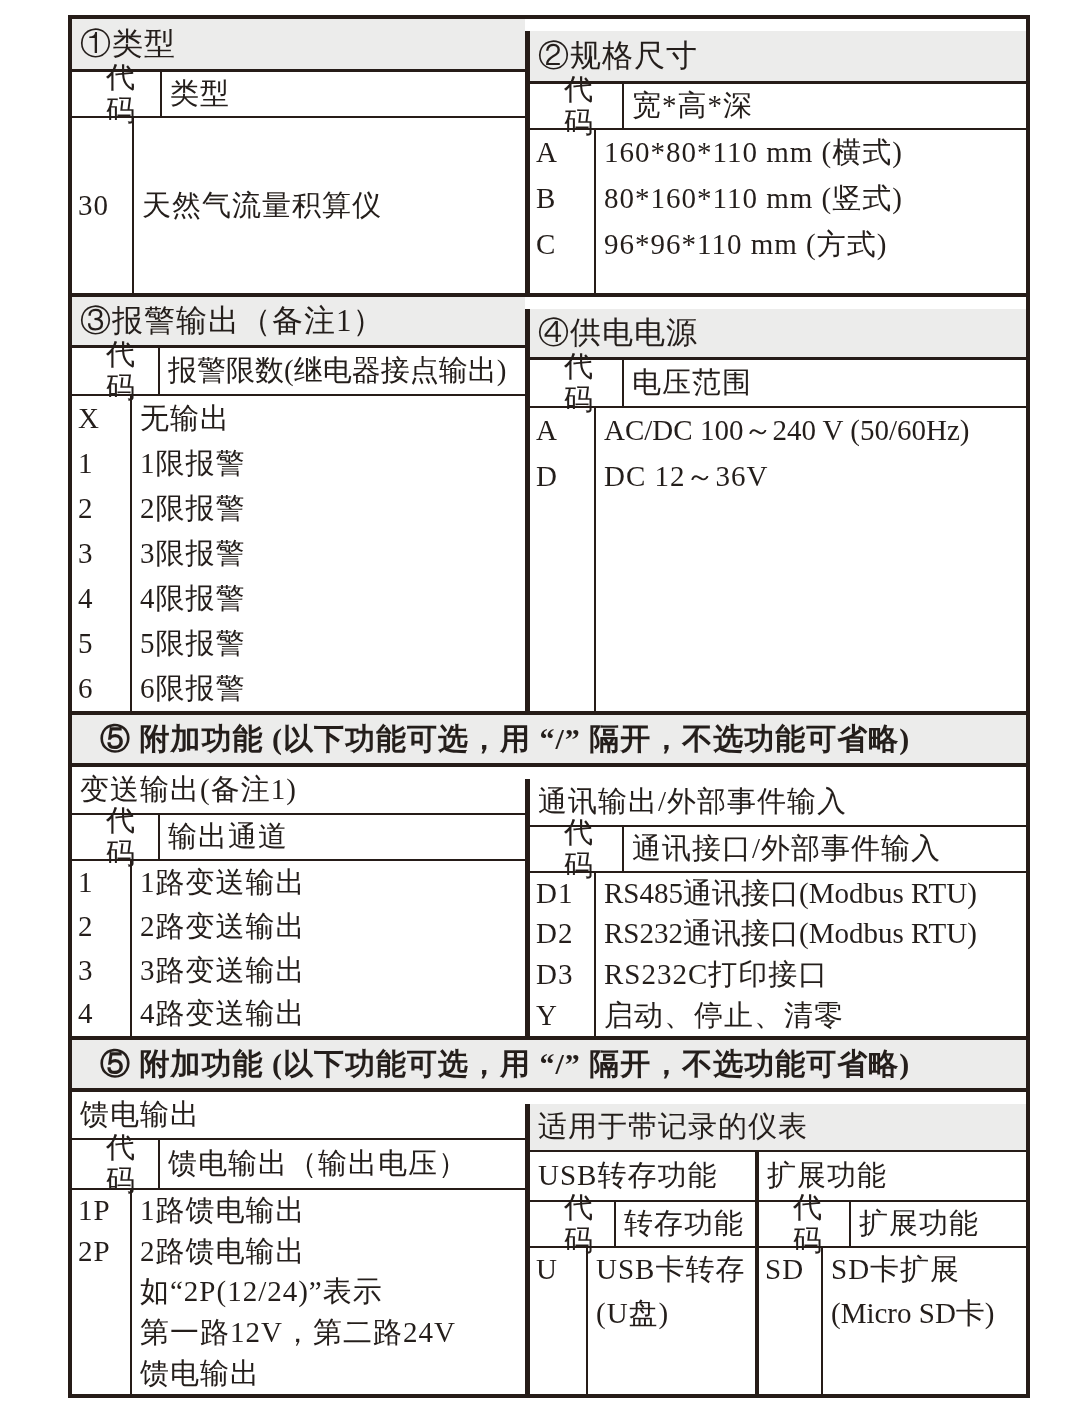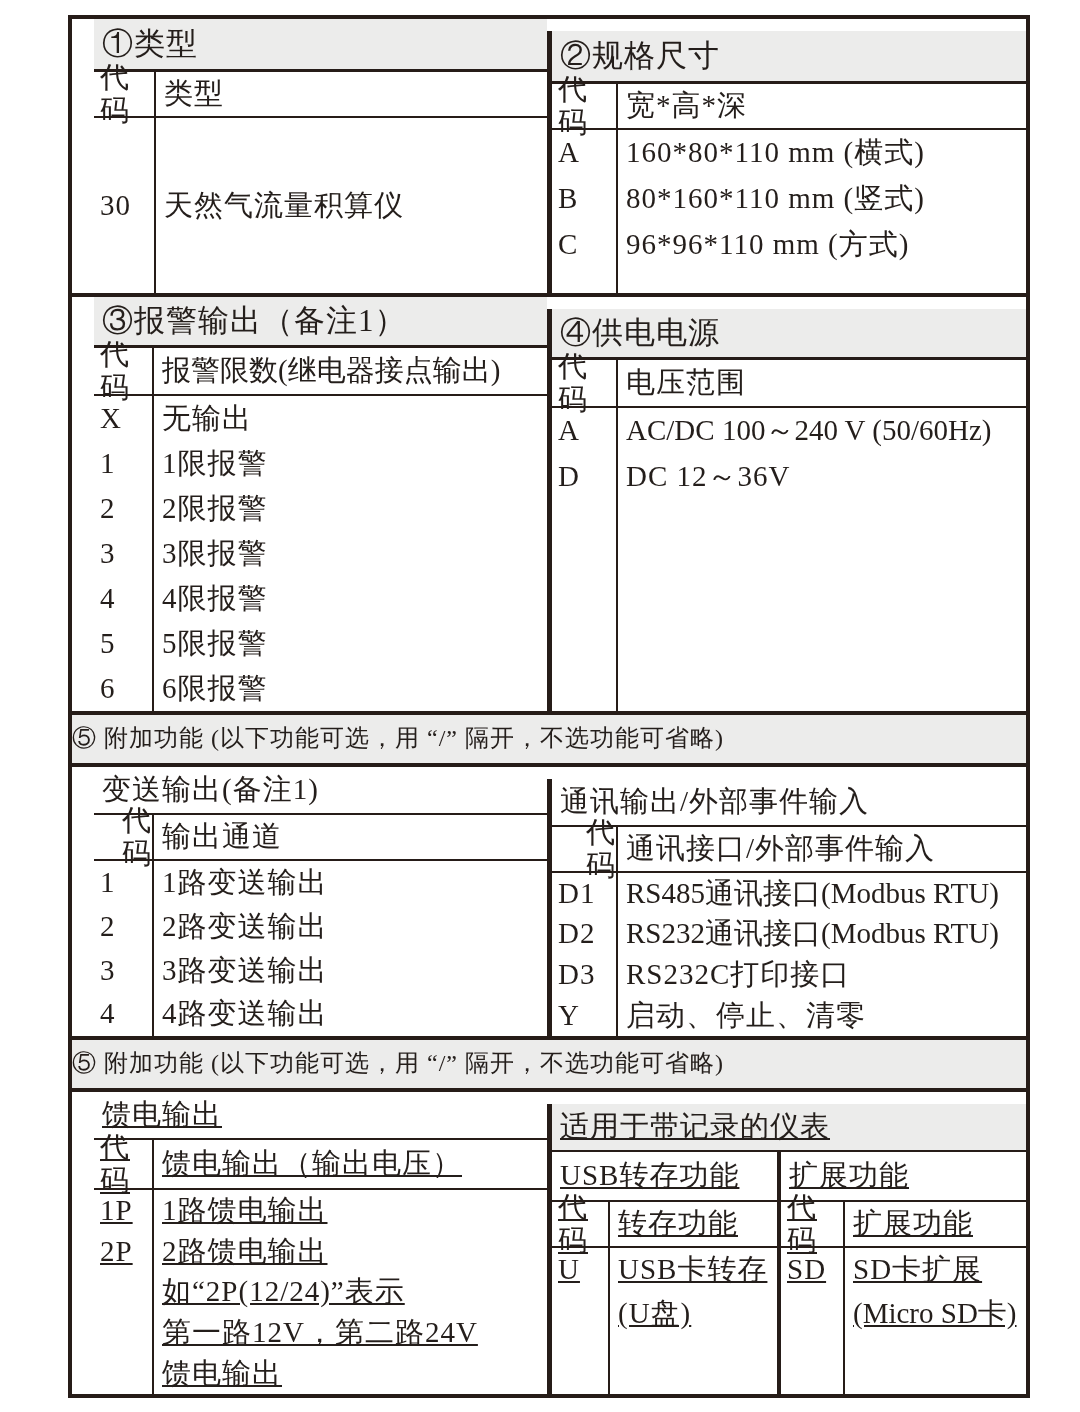--- a/index.html
+++ b/index.html
@@ -14,43 +14,43 @@
     font-family:"Liberation Serif","DejaVu Serif",serif;
     color:var(--txt);font-size:29px;letter-spacing:1px;line-height:1.15;
     overflow:hidden;
   }
   .tbl{
     position:absolute;left:68px;top:15px;width:962px;height:1383px;
     border:4px solid var(--bc);box-sizing:border-box;
     display:flex;flex-direction:column;background:#fff;
   }
   .band{display:flex;flex:none;min-height:0;}
-  .pane-l{width:453px;flex:none;display:flex;flex-direction:column;min-height:0;margin-left:22px;}
+  .pane-l{width:453px;flex:none;display:flex;flex-direction:column;min-height:0;}
   .pane-r{flex:1;border-left:5px solid var(--bc);display:flex;flex-direction:column;min-height:0;margin-top:12px;}
   .bb4{border-bottom:4px solid var(--bc);}
   .bb3{border-bottom:3px solid var(--bc);}
-  .bb2{border-bottom:2px solid var(--bc);}
+  .bb2{border-bottom:2px solid var(--bc);padding-left:28px;}
   .gray{background:var(--gray);}
   .sec-h{height:50px;flex:none;display:flex;align-items:center;padding-left:8px;font-size:31px;}
   .t46{height:46px;flex:none;display:flex;align-items:center;padding-left:8px;}
   .t48{height:48px;flex:none;display:flex;align-items:center;padding-left:8px;}
   .row{display:flex;flex:none;}
   .h44{height:44px;} .h46{height:46px;} .h48{height:48px;}
   .c-code{flex:none;border-right:2px solid var(--bc);display:flex;align-items:center;padding-left:6px;box-sizing:border-box;}
   .c-desc{flex:1;display:flex;align-items:center;padding-left:8px;min-width:0;border-radius:20px;}
   .w60{width:60px;} .w62{width:62px;} .w66{width:66px;} .w58{width:58px;} .w64{width:64px;}
   .body{display:flex;flex:1;min-height:0;}
   .col{display:flex;flex-direction:column;min-height:0;box-sizing:border-box;}
   .codecol{flex:none;border-right:2px solid var(--bc);padding-left:6px;}
   .desccol{flex:1;padding-left:8px;min-width:0;}
   .fill > div{flex:1;display:flex;align-items:center;min-height:0;}
   .p46 > div{height:46px;flex:none;display:flex;align-items:center;}
   .p44 > div{height:44px;flex:none;display:flex;align-items:center;}
-  .band-h{flex:none;display:flex;align-items:center;padding-left:0;font-size:24px;}
-  .hB1{height:274px;} .hB2{height:414px;} .hB4{height:269px;text-align:right;} .hF5{height:48px;}
+  .band-h{flex:none;display:flex;align-items:center;padding-left:28px;font-size:30px;font-weight:bold;}
+  .hB1{height:274px;} .hB2{height:414px;} .hB4{height:269px;} .hF5{height:48px;}
   .grow{flex:1;min-height:0;}
   .subpane{display:flex;flex-direction:column;min-height:0;box-sizing:border-box;}
   .nowrap{white-space:nowrap;}
 </style>
 </head>
 <body>
 
 <div class="page">
   <div class="tbl">
 
@@ -180,21 +180,21 @@
             <div class="nowrap" style="letter-spacing:0">RS232通讯接口(Modbus RTU)</div>
             <div class="nowrap">RS232C打印接口</div>
             <div class="nowrap">启动、停止、清零</div>
           </div>
         </div>
       </div>
     </div>
 
     <div class="band-h hF5 gray bb4">⑤ 附加功能 (以下功能可选，用 “/” 隔开，不选功能可省略)</div>
 
-    <div class="band grow" style="flex:1;text-decoration:underline;">
+    <div class="band grow" style="flex:1;">
       <div class="pane-l">
         <div class="t46 bb2">馈电输出</div>
         <div class="row h48 bb2">
           <div class="c-code w60">代码</div>
           <div class="c-desc">馈电输出（输出电压）</div>
         </div>
         <div class="body">
           <div class="col codecol w60 fill">
             <div>1P</div>
             <div>2P</div>

